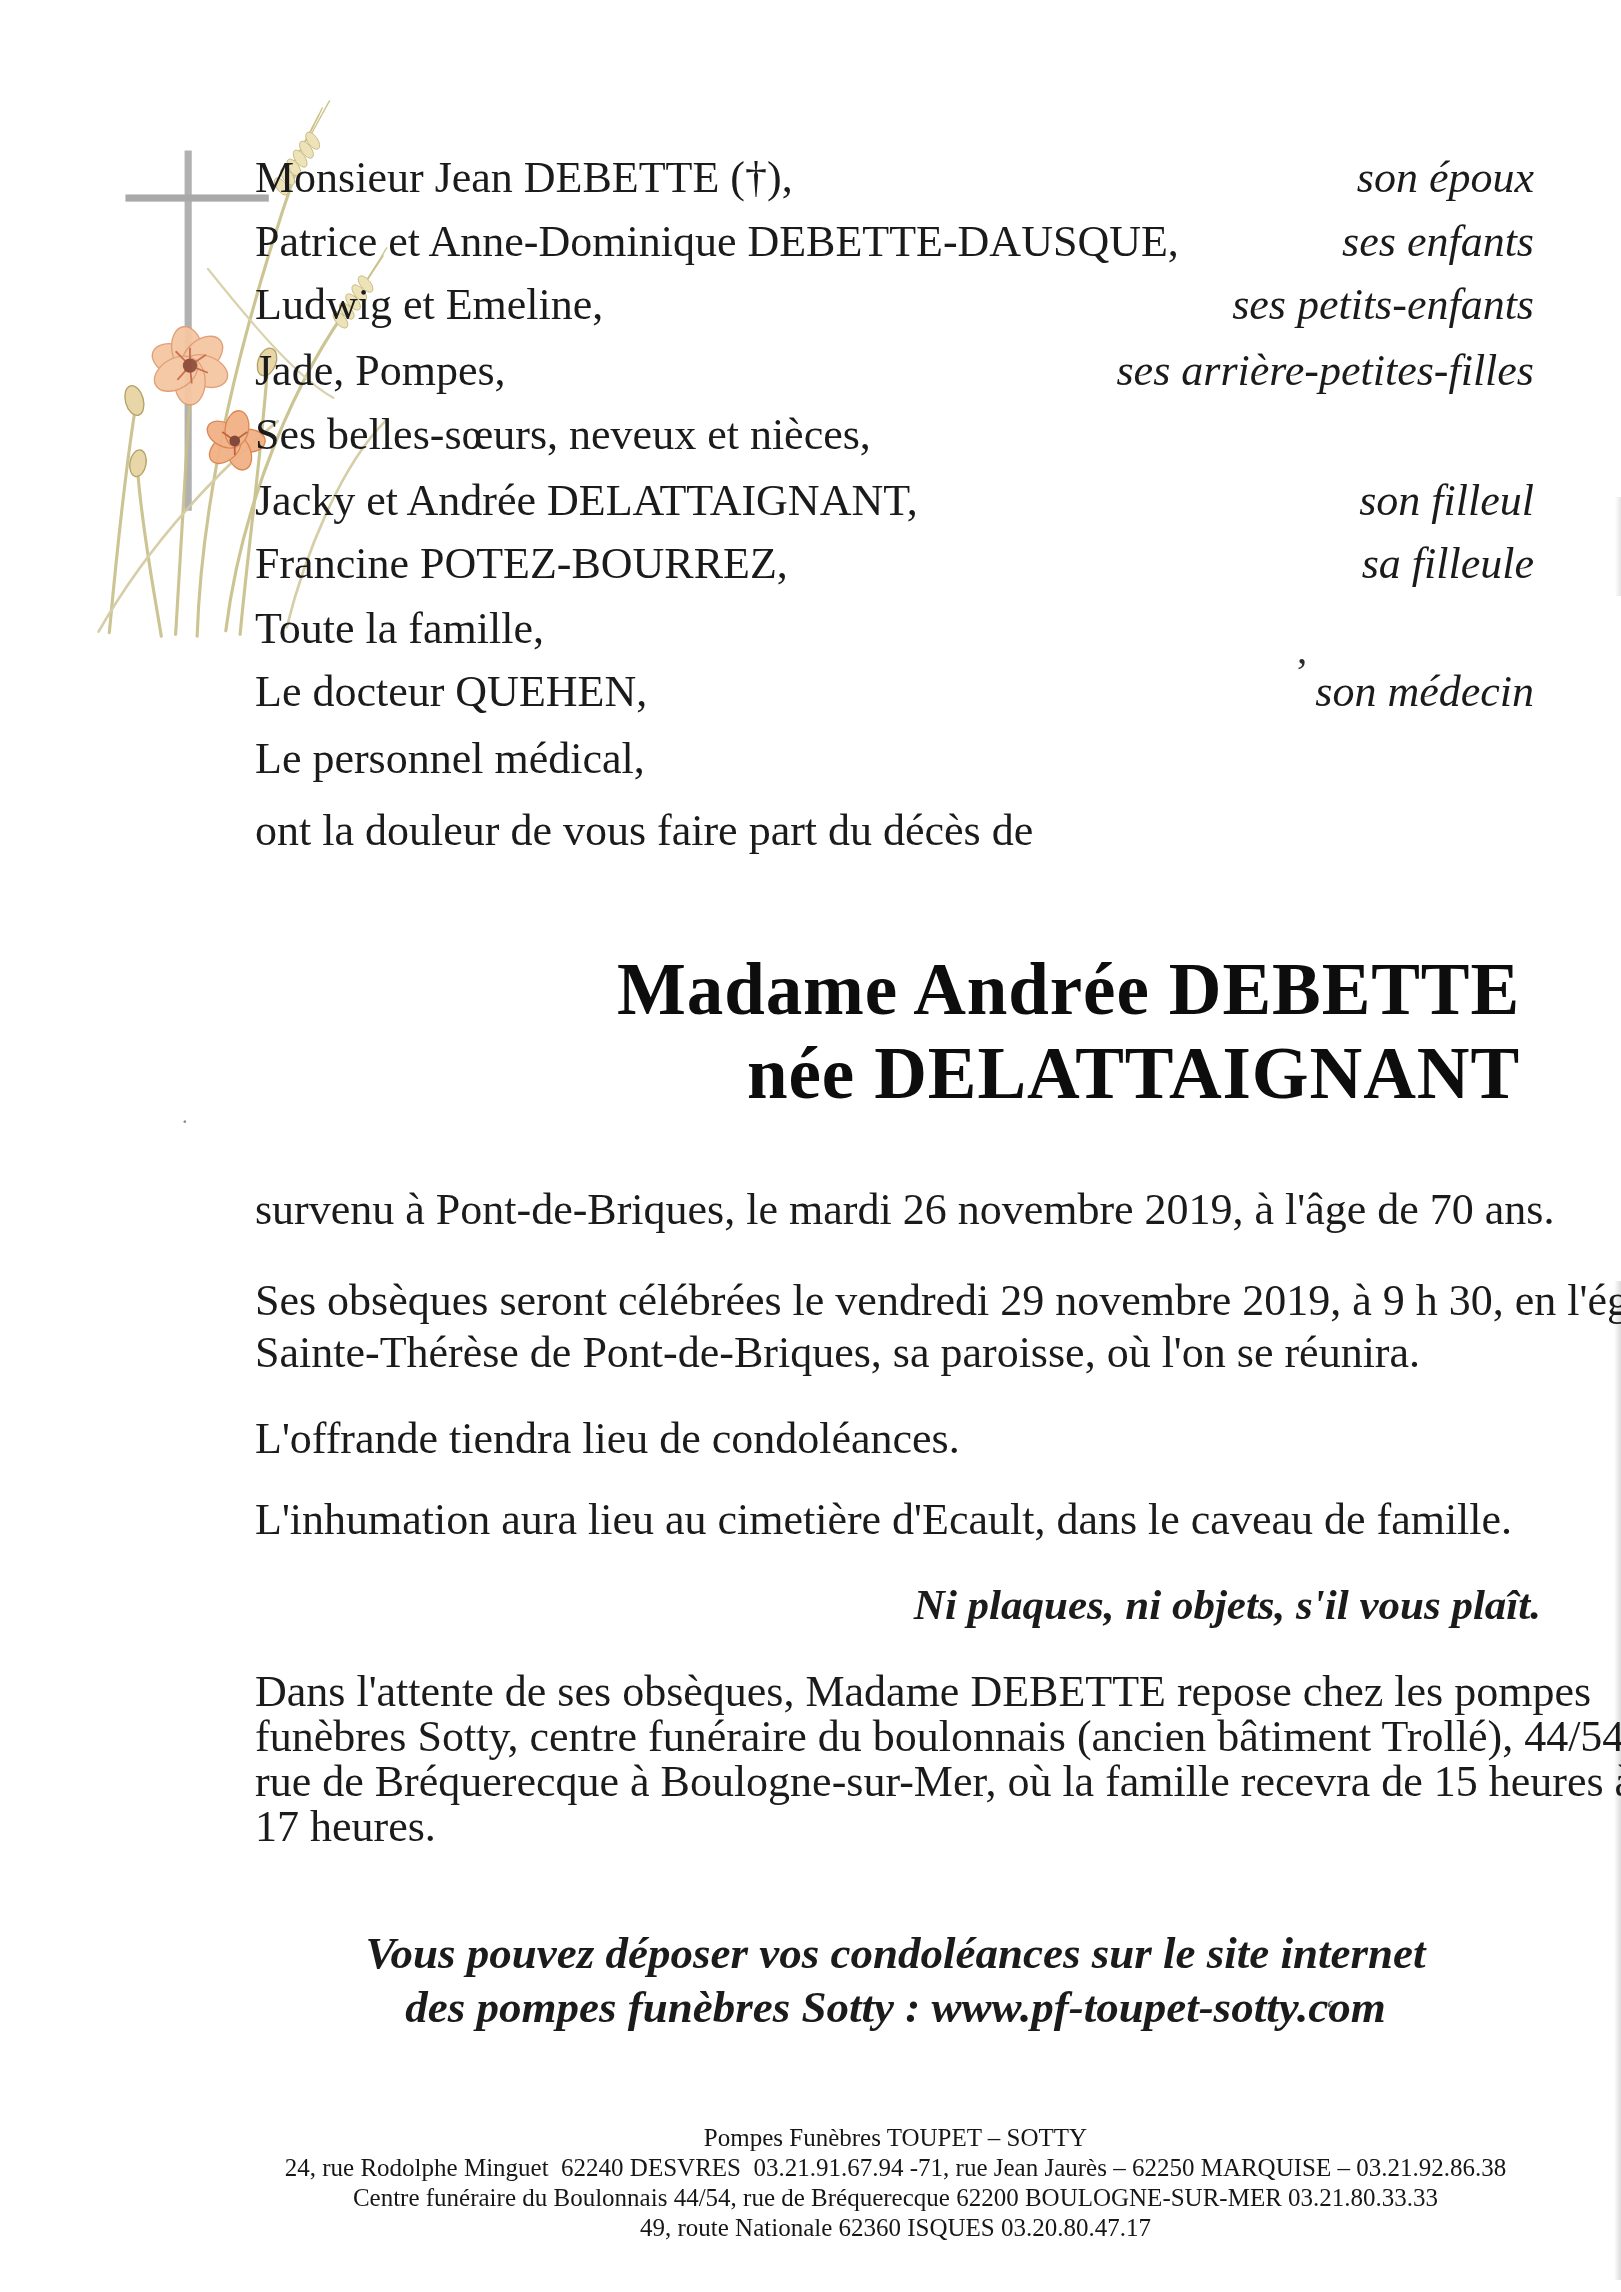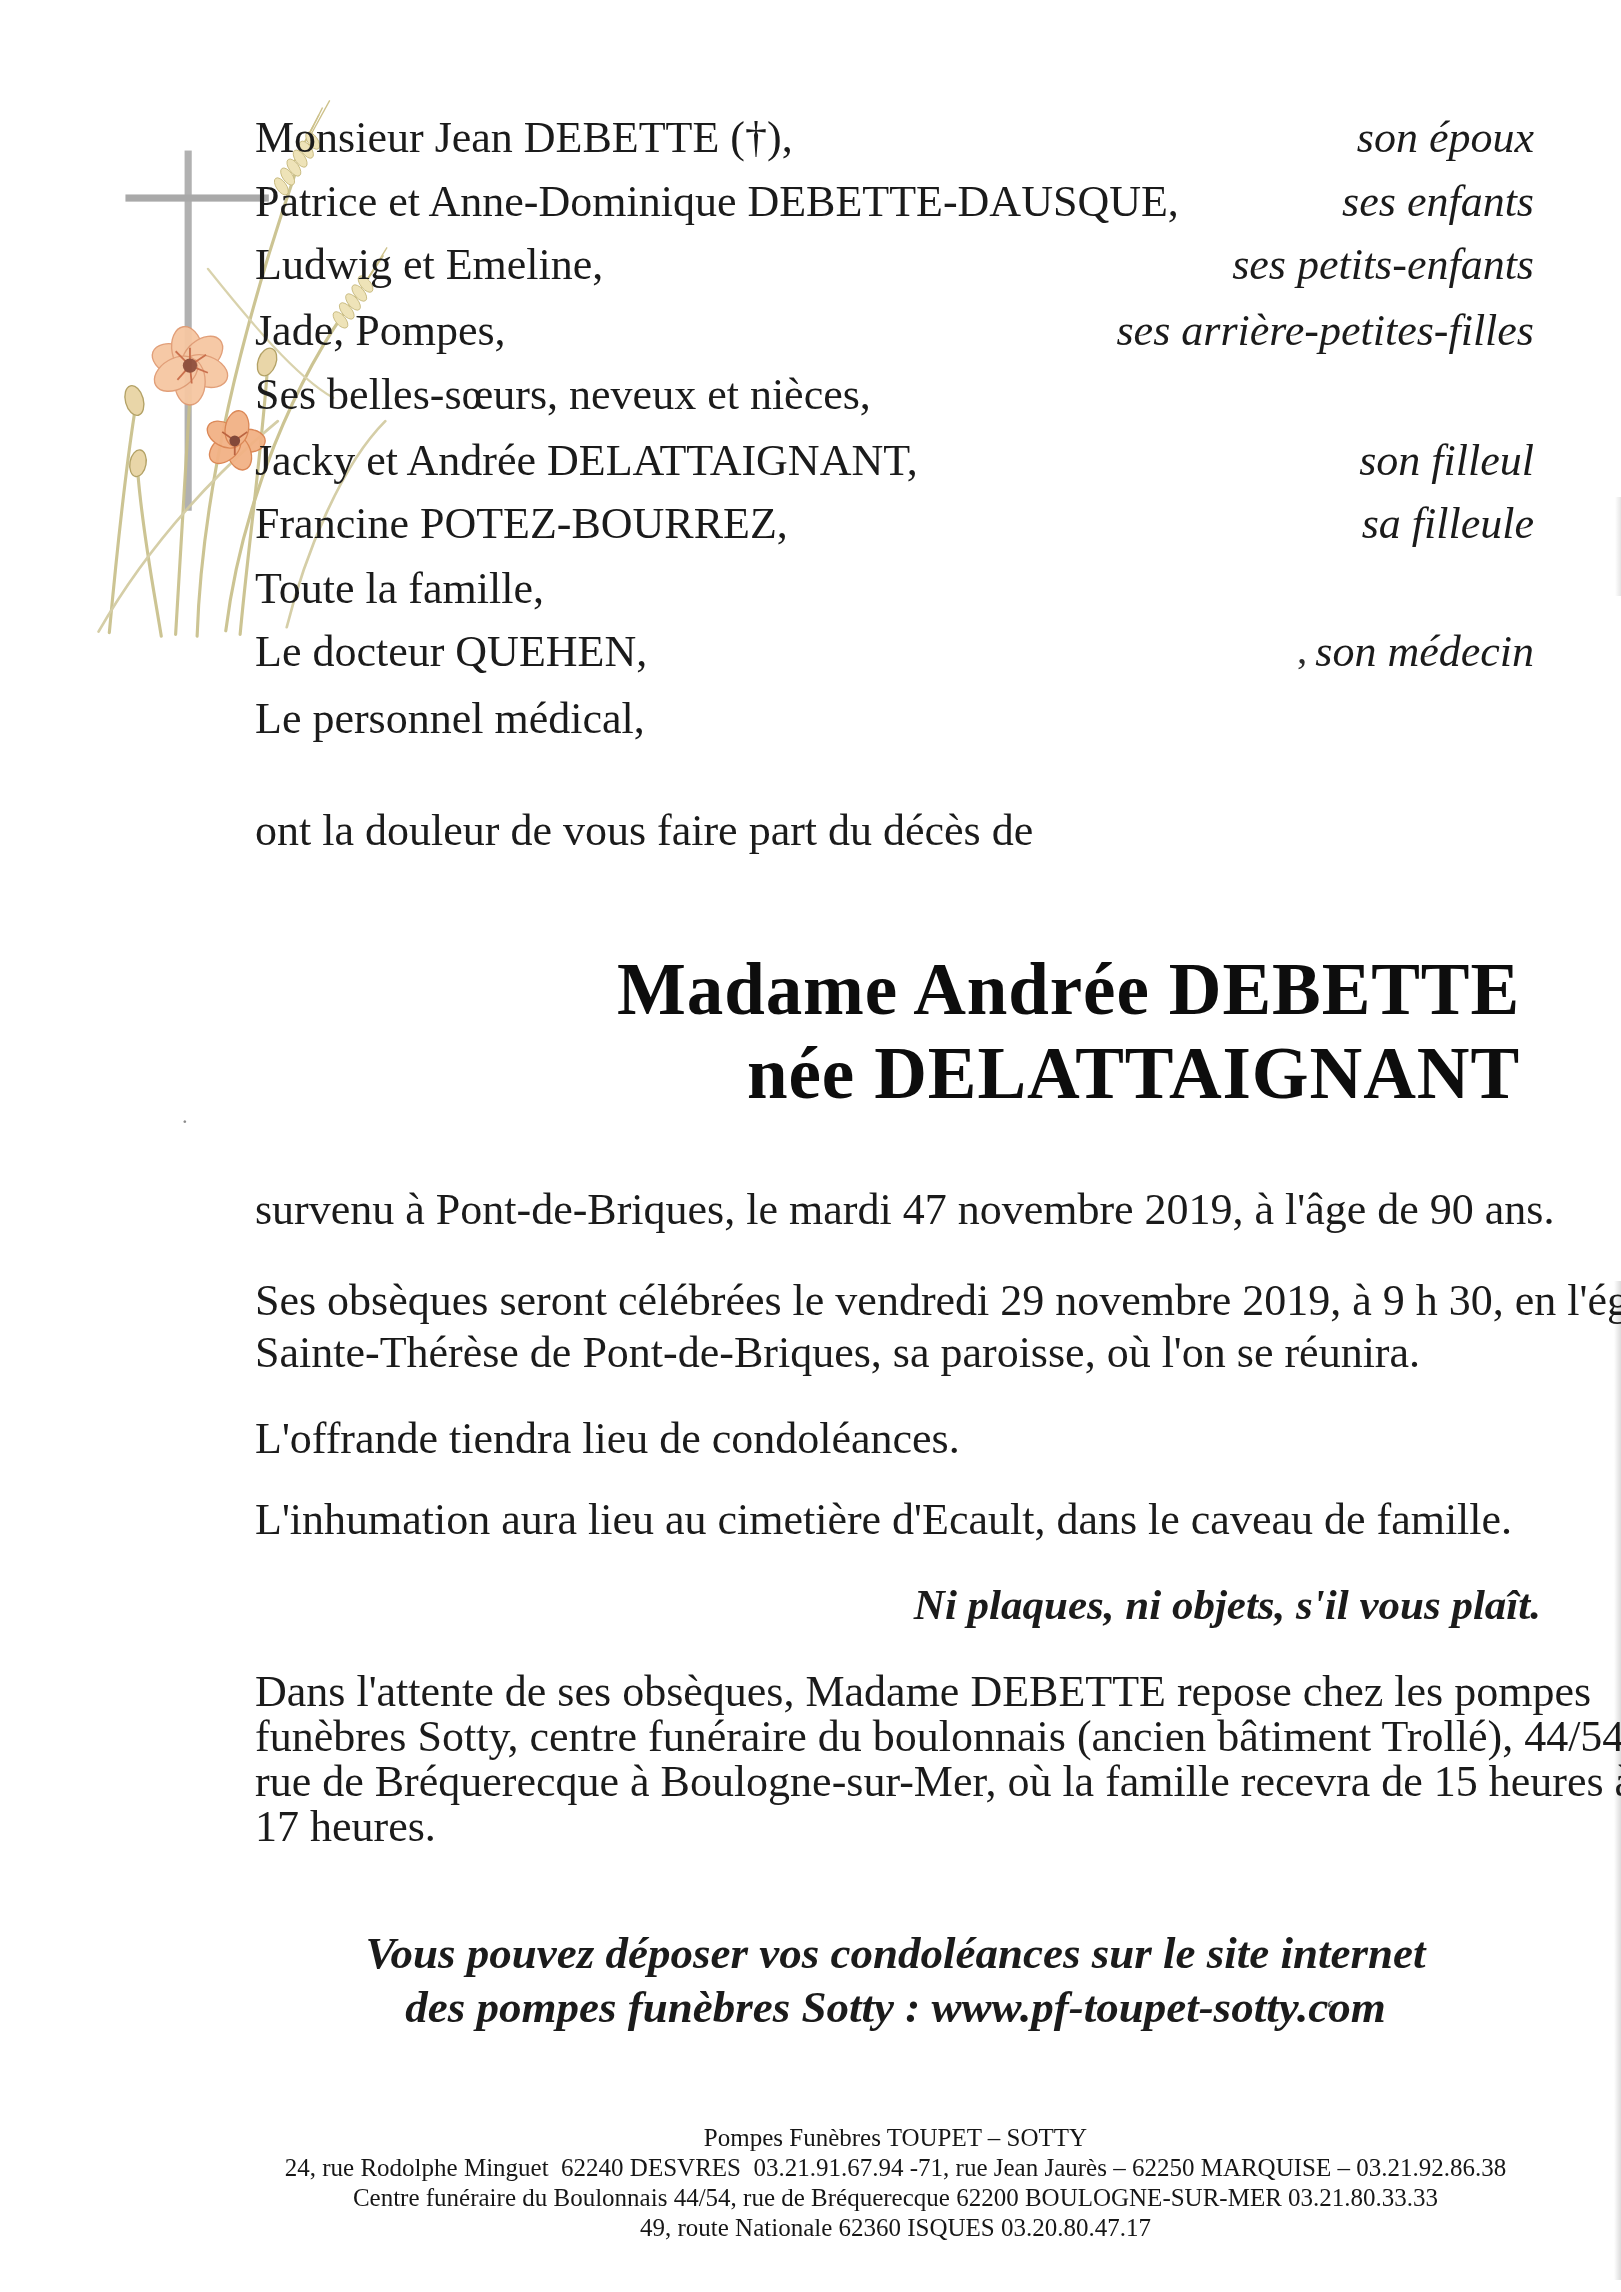--- a/index.html
+++ b/index.html
@@ -22,20 +22,21 @@
     position: absolute;
     left: 255px;
     right: 87px;
     display: flex;
     justify-content: space-between;
     align-items: baseline;
     font-size: 44px;
     line-height: 1;
     z-index: 2;
     white-space: pre;
+    margin-top: 40px;
   }
   .row .role { font-style: italic; }
 
   .intro {
     position: absolute; left: 255px; top: 809px;
     font-size: 44px; line-height: 1; white-space: pre; z-index: 2;
   }
 
   .title-block {
     position: absolute; left: 255px; top: 948px; width: 1265px;
@@ -223,21 +224,21 @@
   </div>
 
   <div class="intro">ont la douleur de vous faire part du décès de</div>
 
   <div class="title-block">
     <div>Madame Andrée DEBETTE</div>
     <div>née DELATTAIGNANT</div>
   </div>
 
   <div class="para p-survenu">
-    <div>survenu à Pont-de-Briques, le mardi 47 novembre 2019, à l'âge de 90 ans.</div>
+    <div>survenu à Pont-de-Briques, le mardi 26 novembre 2019, à l'âge de 70 ans.</div>
   </div>
 
   <div class="para p-funeral">
     <div>Ses obsèques seront célébrées le vendredi 29 novembre 2019, à 9 h 30, en l'église</div>
     <div>Sainte-Thérèse de Pont-de-Briques, sa paroisse, où l'on se réunira.</div>
   </div>
 
   <div class="para p-burial">
     <div>L'inhumation aura lieu au cimetière d'Ecault, dans le caveau de famille.</div>
   </div>

